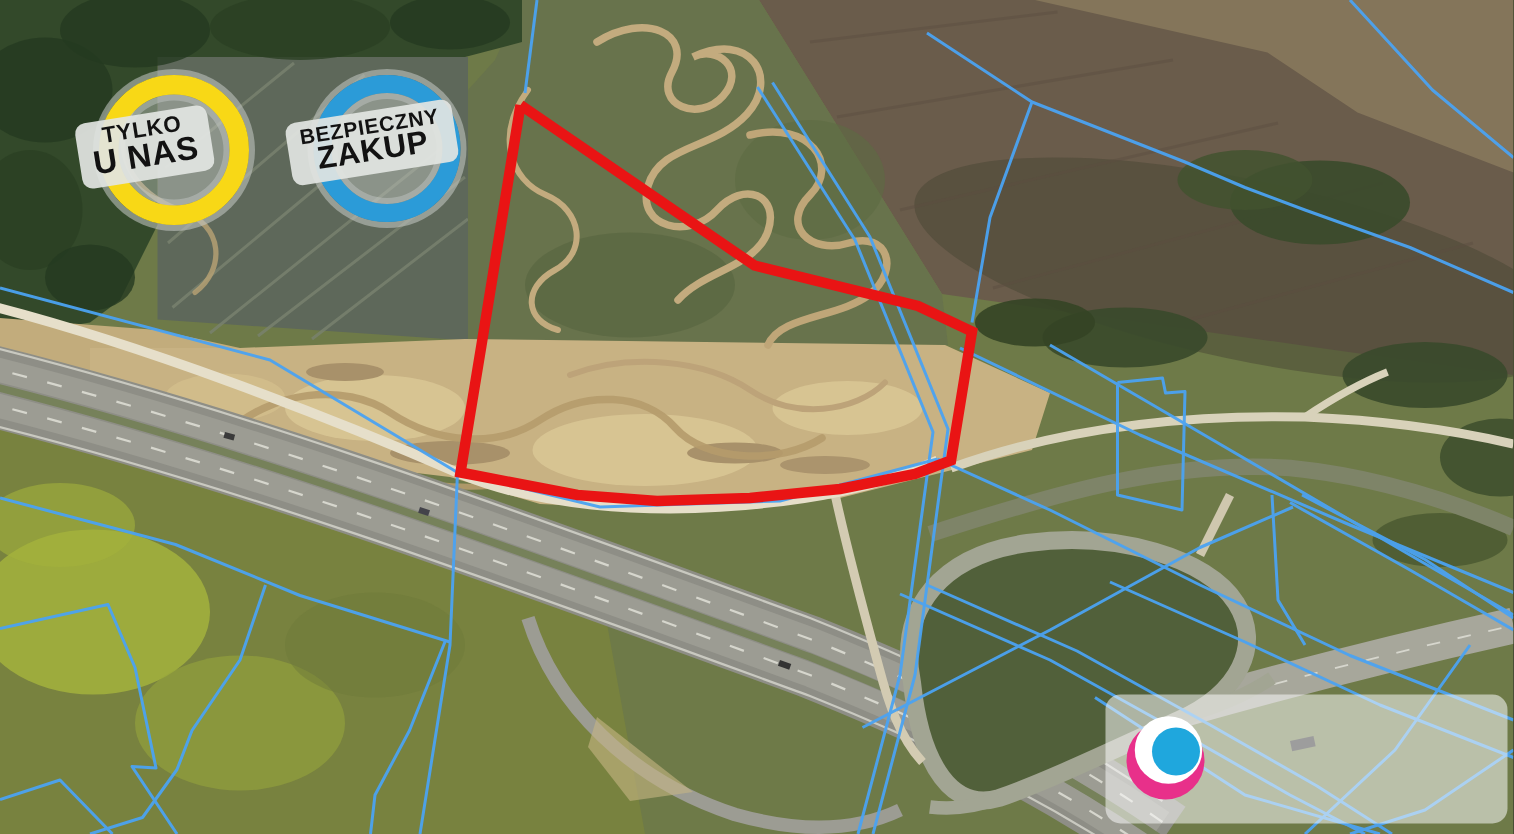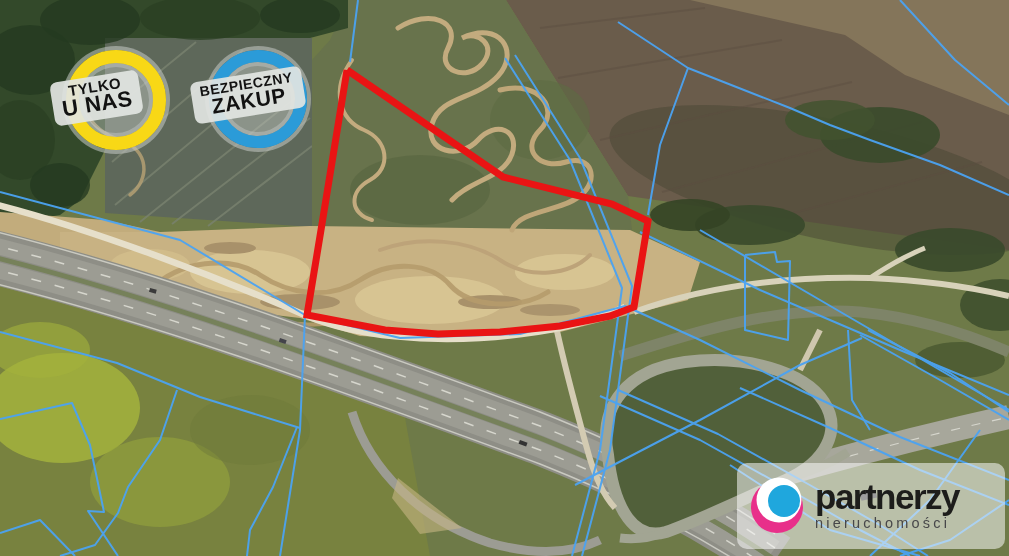--- a/index.html
+++ b/index.html
@@ -178,19 +178,15 @@
     <span class="l1">BEZPIECZNY</span>
     <span class="l2">ZAKUP</span>
   </div>
 
   <div class="logo-box">
     <svg class="logo-icon" width="58" height="60" viewBox="0 0 58 60">
       <circle id="logo-pink" cx="27" cy="31" r="26" fill="#E8308A"></circle>
       <circle cx="29" cy="24" r="22.5" fill="#ffffff"></circle>
       <circle id="logo-blue" cx="34" cy="25" r="16" fill="#1FA7DD"></circle>
     </svg>
-    <div class="logo-text">
-      <div class="logo-name">partnerzy</div>
-      <div class="logo-sub">nieruchomości</div>
-    </div>
   </div>
 
 </div>
 
 </body></html>

